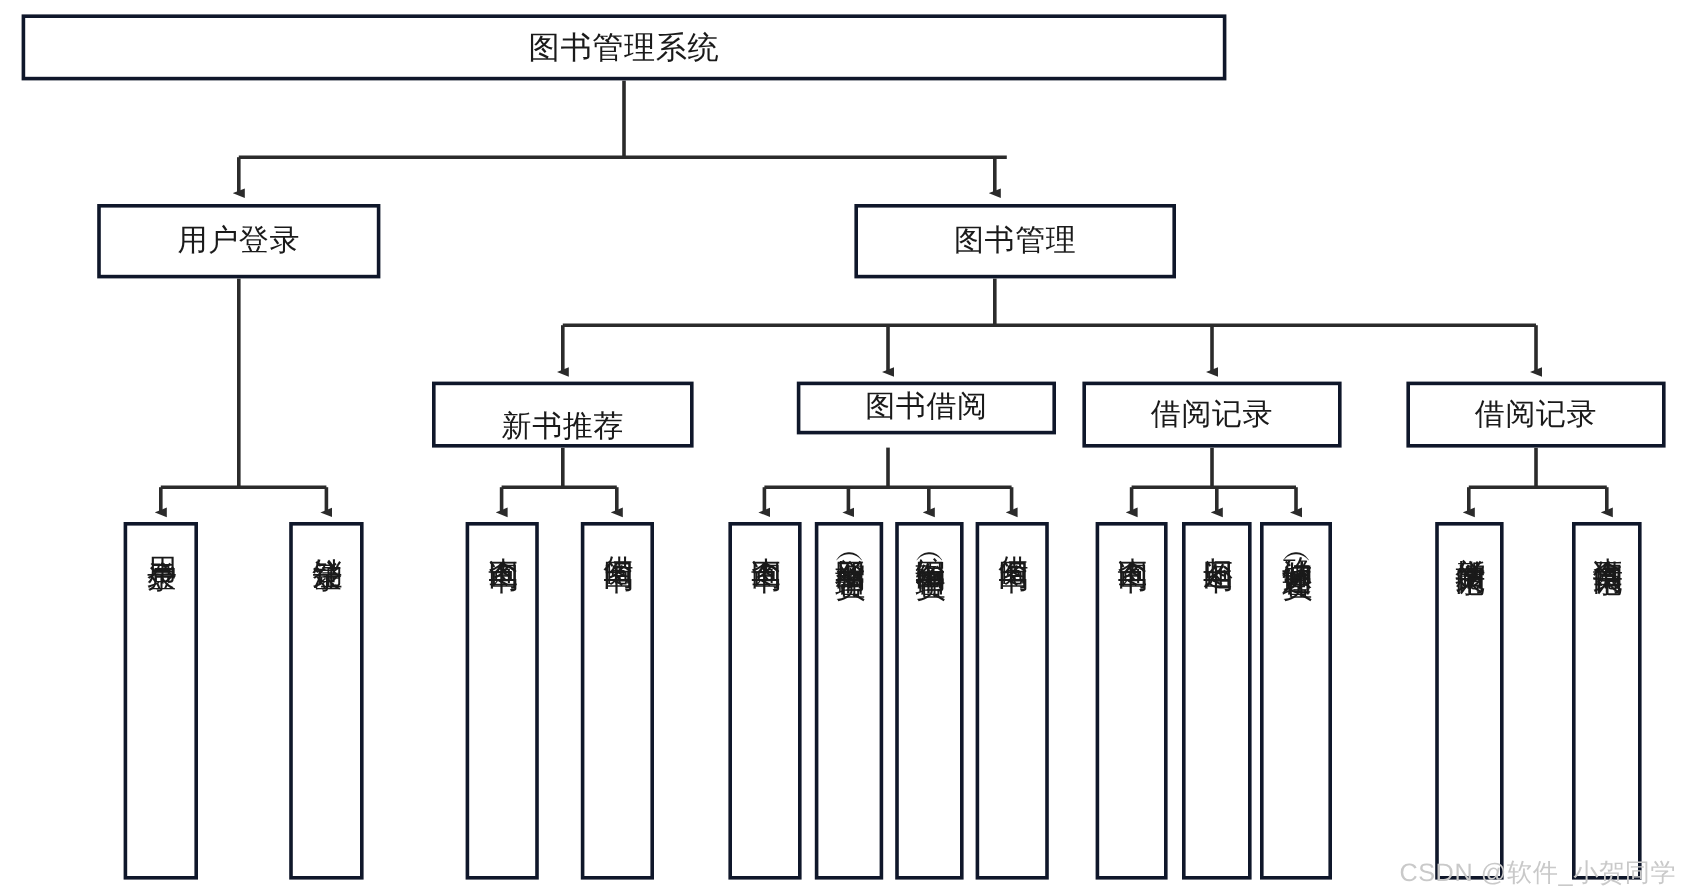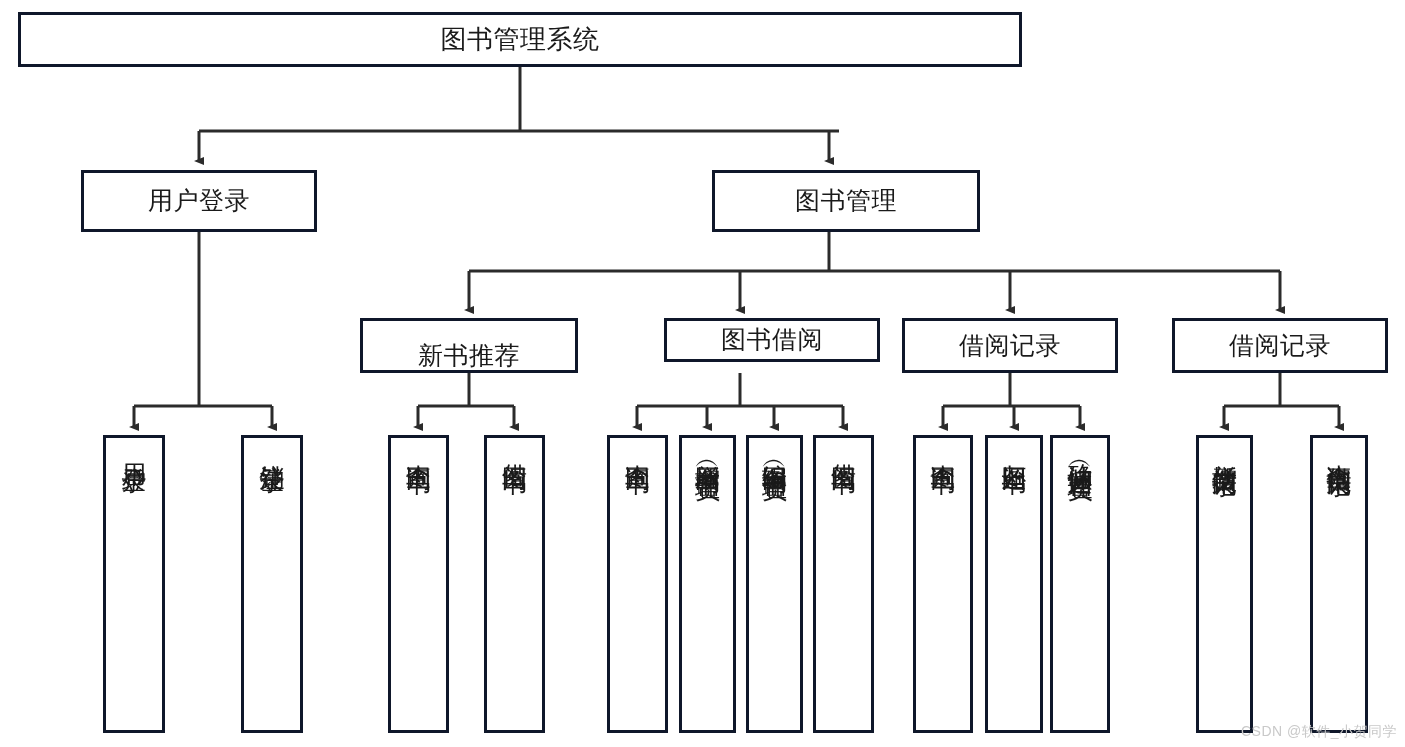--- a/index.html
+++ b/index.html
@@ -58,21 +58,21 @@
     text-orientation: upright;
     font-size: 25px;
     line-height: 1.08;
     letter-spacing: 2px;
     white-space: nowrap;
   }
   .watermark {
     position: absolute;
     right: 8px;
     bottom: 6px;
-    font-size: 14px;
+    font-size: 21px;
     color: #c9c9c9;
     letter-spacing: 0.5px;
     white-space: nowrap;
     user-select: none;
   }
 </style>
 </head>
 <body>
 
 <div id="canvas">

